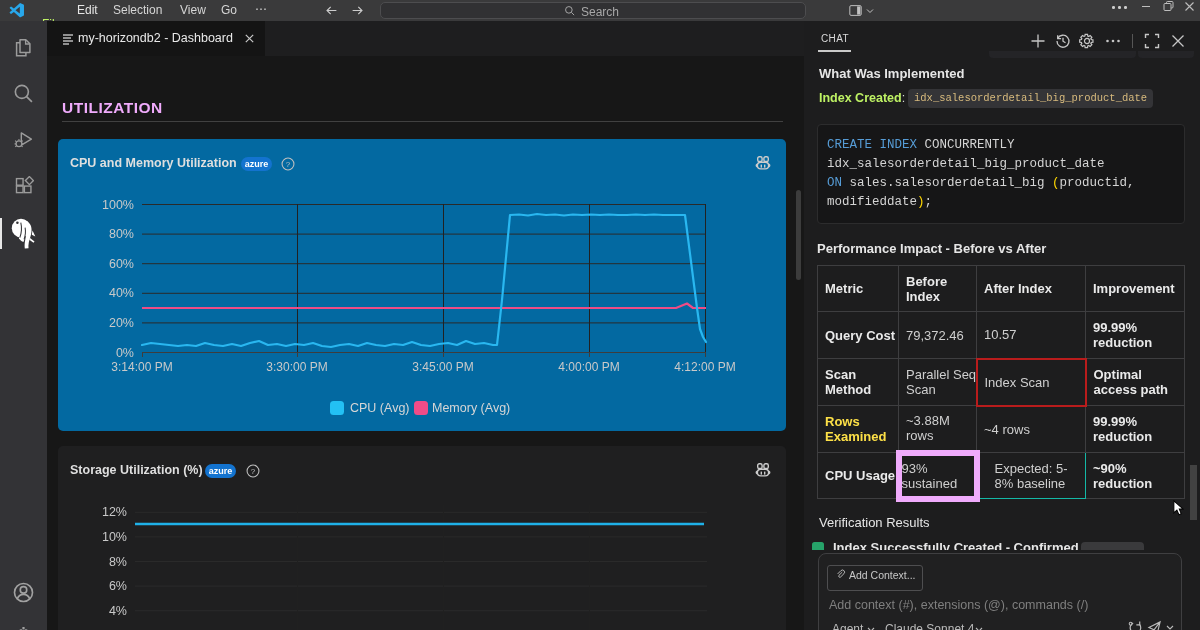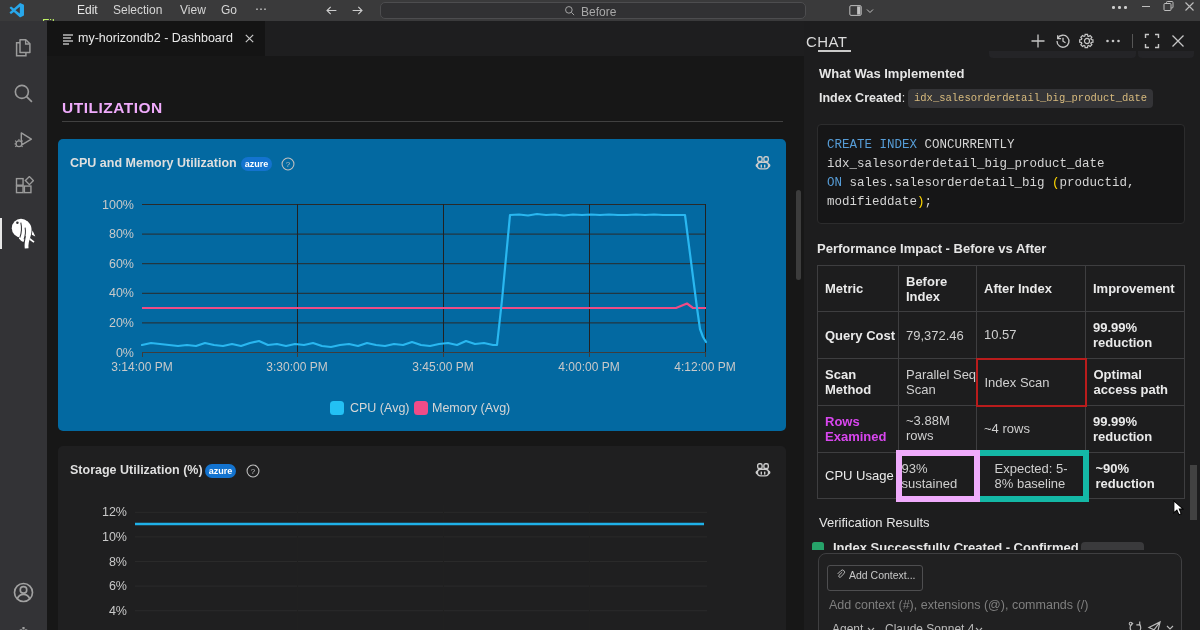--- a/index.html
+++ b/index.html
@@ -27,21 +27,21 @@
     </svg>
   <svg class="a" style="left:351px;top:4px" width="13" height="13" viewBox="0 0 16 16">
       <path d="M2 8 H13.5 M9 3.5 13.5 8 9 12.5" fill="none" stroke="#cccccc" stroke-width="1.4"></path>
     </svg>
 
   <div class="a" style="left:380px;top:2px;width:426px;height:17px;background:#313133;border:1px solid #4d4d4f;border-radius:5px">
     <svg class="a" style="left:183px;top:2px" width="12" height="12" viewBox="0 0 16 16">
         <circle cx="6.5" cy="6.5" r="4.4" fill="none" stroke="#a8a8a8" stroke-width="1.3"></circle>
         <line x1="9.9" y1="9.9" x2="13.5" y2="13.5" stroke="#a8a8a8" stroke-width="1.3"></line>
       </svg>
-    <div class="a" style="left:200px;top:1.5px;font-size:12px;color:#a8a8a8">Before</div>
+    <div class="a" style="left:200px;top:1.5px;font-size:12px;color:#a8a8a8">Search</div>
   </div>
 
   <svg class="a" style="left:849px;top:4px" width="13" height="13" viewBox="0 0 16 16">
       <rect x="1" y="2" width="14" height="12" rx="1.5" fill="none" stroke="#c2c2c2" stroke-width="1.2"></rect>
       <rect x="10" y="3" width="4" height="10" fill="#c2c2c2"></rect>
     </svg>
   <svg class="a" style="left:866px;top:7px" width="8" height="8" viewBox="0 0 8 8">
       <path d="M1 2.5 4 5.5 7 2.5" fill="none" stroke="#c2c2c2" stroke-width="1"></path>
     </svg>
 
@@ -235,21 +235,21 @@
         <text x="69" y="119.5">8%</text>
         <text x="69" y="144.1">6%</text>
         <text x="69" y="168.7">4%</text>
       </g>
     </svg>
   </div>
 </div>
 
 <div class="a" style="left:804px;top:21px;width:396px;height:609px;background:#1d1d1e">
   
-  <div class="a" style="left:2px;top:12px;font-size:15px;letter-spacing:0.4px;color:#dadada">CHAT</div>
+  <div class="a" style="left:17px;top:12px;font-size:10px;letter-spacing:0.4px;color:#dadada">CHAT</div>
   <div class="a" style="left:14px;top:29px;width:33px;height:1.5px;background:#c9c9c9"></div>
   <g>
   <svg class="a" style="left:226px;top:12px" width="16" height="16" viewBox="0 0 16 16">
         <path d="M8 1.5 V14.5 M1.5 8 H14.5" stroke="#c6c6c6" stroke-width="1.3"></path>
       </svg>
   <svg class="a" style="left:251px;top:12px" width="16" height="16" viewBox="0 0 16 16">
         <path d="M2.7 5.4 A6 6 0 1 1 2 8" fill="none" stroke="#c6c6c6" stroke-width="1.3"></path>
         <path d="M2.7 2.2 V5.6 H6.1" fill="none" stroke="#c6c6c6" stroke-width="1.3"></path>
         <path d="M8 4.8 V8.2 L10.5 9.7" fill="none" stroke="#c6c6c6" stroke-width="1.3"></path>
       </svg>
@@ -269,21 +269,21 @@
   <svg class="a" style="left:366px;top:12px" width="16" height="16" viewBox="0 0 16 16">
       <path d="M2.5 2.5 13.5 13.5 M13.5 2.5 2.5 13.5" stroke="#c6c6c6" stroke-width="1.3"></path>
     </svg>
 
   
   <div class="a" style="left:185px;top:30px;width:147px;height:7px;background:#242427;border-radius:0 0 4px 4px"></div>
   <div class="a" style="left:334px;top:30px;width:56px;height:7px;background:#242427;border-radius:0 0 4px 4px"></div>
 
   
   <div class="a" style="left:15px;top:45px;font-size:13px;font-weight:bold;color:#e6e6e6">What Was Implemented</div>
-  <div class="a" style="left:15px;top:70px;font-size:12.5px;color:#d6d6d6"><b style="color:#e5e5e5">Index Created</b>:</div>
+  <div class="a" style="left:15px;top:70px;font-size:12.5px;color:#d6d6d6"><b style="color:#bef264">Index Created</b>:</div>
   <div class="a mono" style="left:104px;top:68px;height:19px;background:#343437;border-radius:4px;padding:3px 6px 0 6px;font-size:10.5px;color:#d7ba7d">idx_salesorderdetail_big_product_date</div>
 
   
   <div class="a mono" style="left:13px;top:103px;width:368px;height:100px;background:#161617;border:1px solid #2c2c2d;border-radius:4px;font-size:12.5px;line-height:19px;padding:11px 0 0 9px;color:#d4d4d4;white-space:pre"><span style="color:#569cd6">CREATE</span> <span style="color:#569cd6">INDEX</span> CONCURRENTLY
 idx_salesorderdetail_big_product_date
 <span style="color:#569cd6">ON</span> sales.salesorderdetail_big <span style="color:#ffd700">(</span>productid,
 modifieddate<span style="color:#ffd700">)</span>;</div>
 
   
   <div class="a" style="left:13px;top:220px;font-size:13px;font-weight:bold;color:#e6e6e6">Performance Impact - Before vs After</div>
@@ -309,29 +309,29 @@
       <td style="border:1px solid #3e3e40;padding-left:7px">10.57</td>
       <td style="border:1px solid #3e3e40;padding-left:7px;font-weight:bold;color:#eaeaea">99.99% reduction</td>
     </tr>
     <tr style="height:47px">
       <td style="border:1px solid #3e3e40;padding-left:7px;font-weight:bold;color:#eaeaea">Scan Method</td>
       <td style="border:1px solid #3e3e40;padding-left:7px"><span style="white-space:nowrap">Parallel Seq</span><br>Scan</td>
       <td style="border:2px solid #b91c1c;padding-left:7px">Index Scan</td>
       <td style="border:1px solid #3e3e40;padding-left:7px;font-weight:bold;color:#eaeaea">Optimal access path</td>
     </tr>
     <tr style="height:47px">
-      <td style="border:1px solid #3e3e40;padding-left:7px;font-weight:bold;color:#d946ef">Rows Examined</td>
+      <td style="border:1px solid #3e3e40;padding-left:7px;font-weight:bold;color:#fde047">Rows Examined</td>
       <td style="border:1px solid #3e3e40;padding-left:7px">~3.88M rows</td>
       <td style="border:1px solid #3e3e40;padding-left:7px">~4 rows</td>
       <td style="border:1px solid #3e3e40;padding-left:7px;font-weight:bold;color:#eaeaea">99.99% reduction</td>
     </tr>
     <tr style="height:46px">
-      <td style="border:1px solid #3e3e40;padding-left:7px;font-weight:normal;color:#eaeaea">CPU Usage</td>
+      <td style="border:1px solid #3e3e40;padding-left:7px;font-weight:bold;color:#eaeaea">CPU Usage</td>
       <td style="border:6px solid #f0abfc;padding-left:0">93% sustained</td>
-      <td style="border:6px solid #14b8a6;padding-left:15px">Expected: 5-8% baseline</td>
+      <td style="border:1px solid #14b8a6;padding-left:15px">Expected: 5-8% baseline</td>
       <td style="border:1px solid #3e3e40;padding-left:7px;font-weight:bold;color:#eaeaea">~90% reduction</td>
     </tr>
   </tbody>
     </table>
 
   
   <div class="a" style="left:15px;top:494px;font-size:13px;font-weight:normal;color:#e6e6e6">Verification Results</div>
   <div class="a" style="left:8px;top:521px;width:380px;height:8px;overflow:hidden">
     <div class="a" style="left:0;top:0px;width:12px;height:12px;background:#26a269;border-radius:2.5px"></div>
     <div class="a" style="left:21px;top:-2px;font-size:13px;font-weight:bold;color:#e6e6e6;white-space:nowrap">Index Successfully Created - Confirmed by</div>

